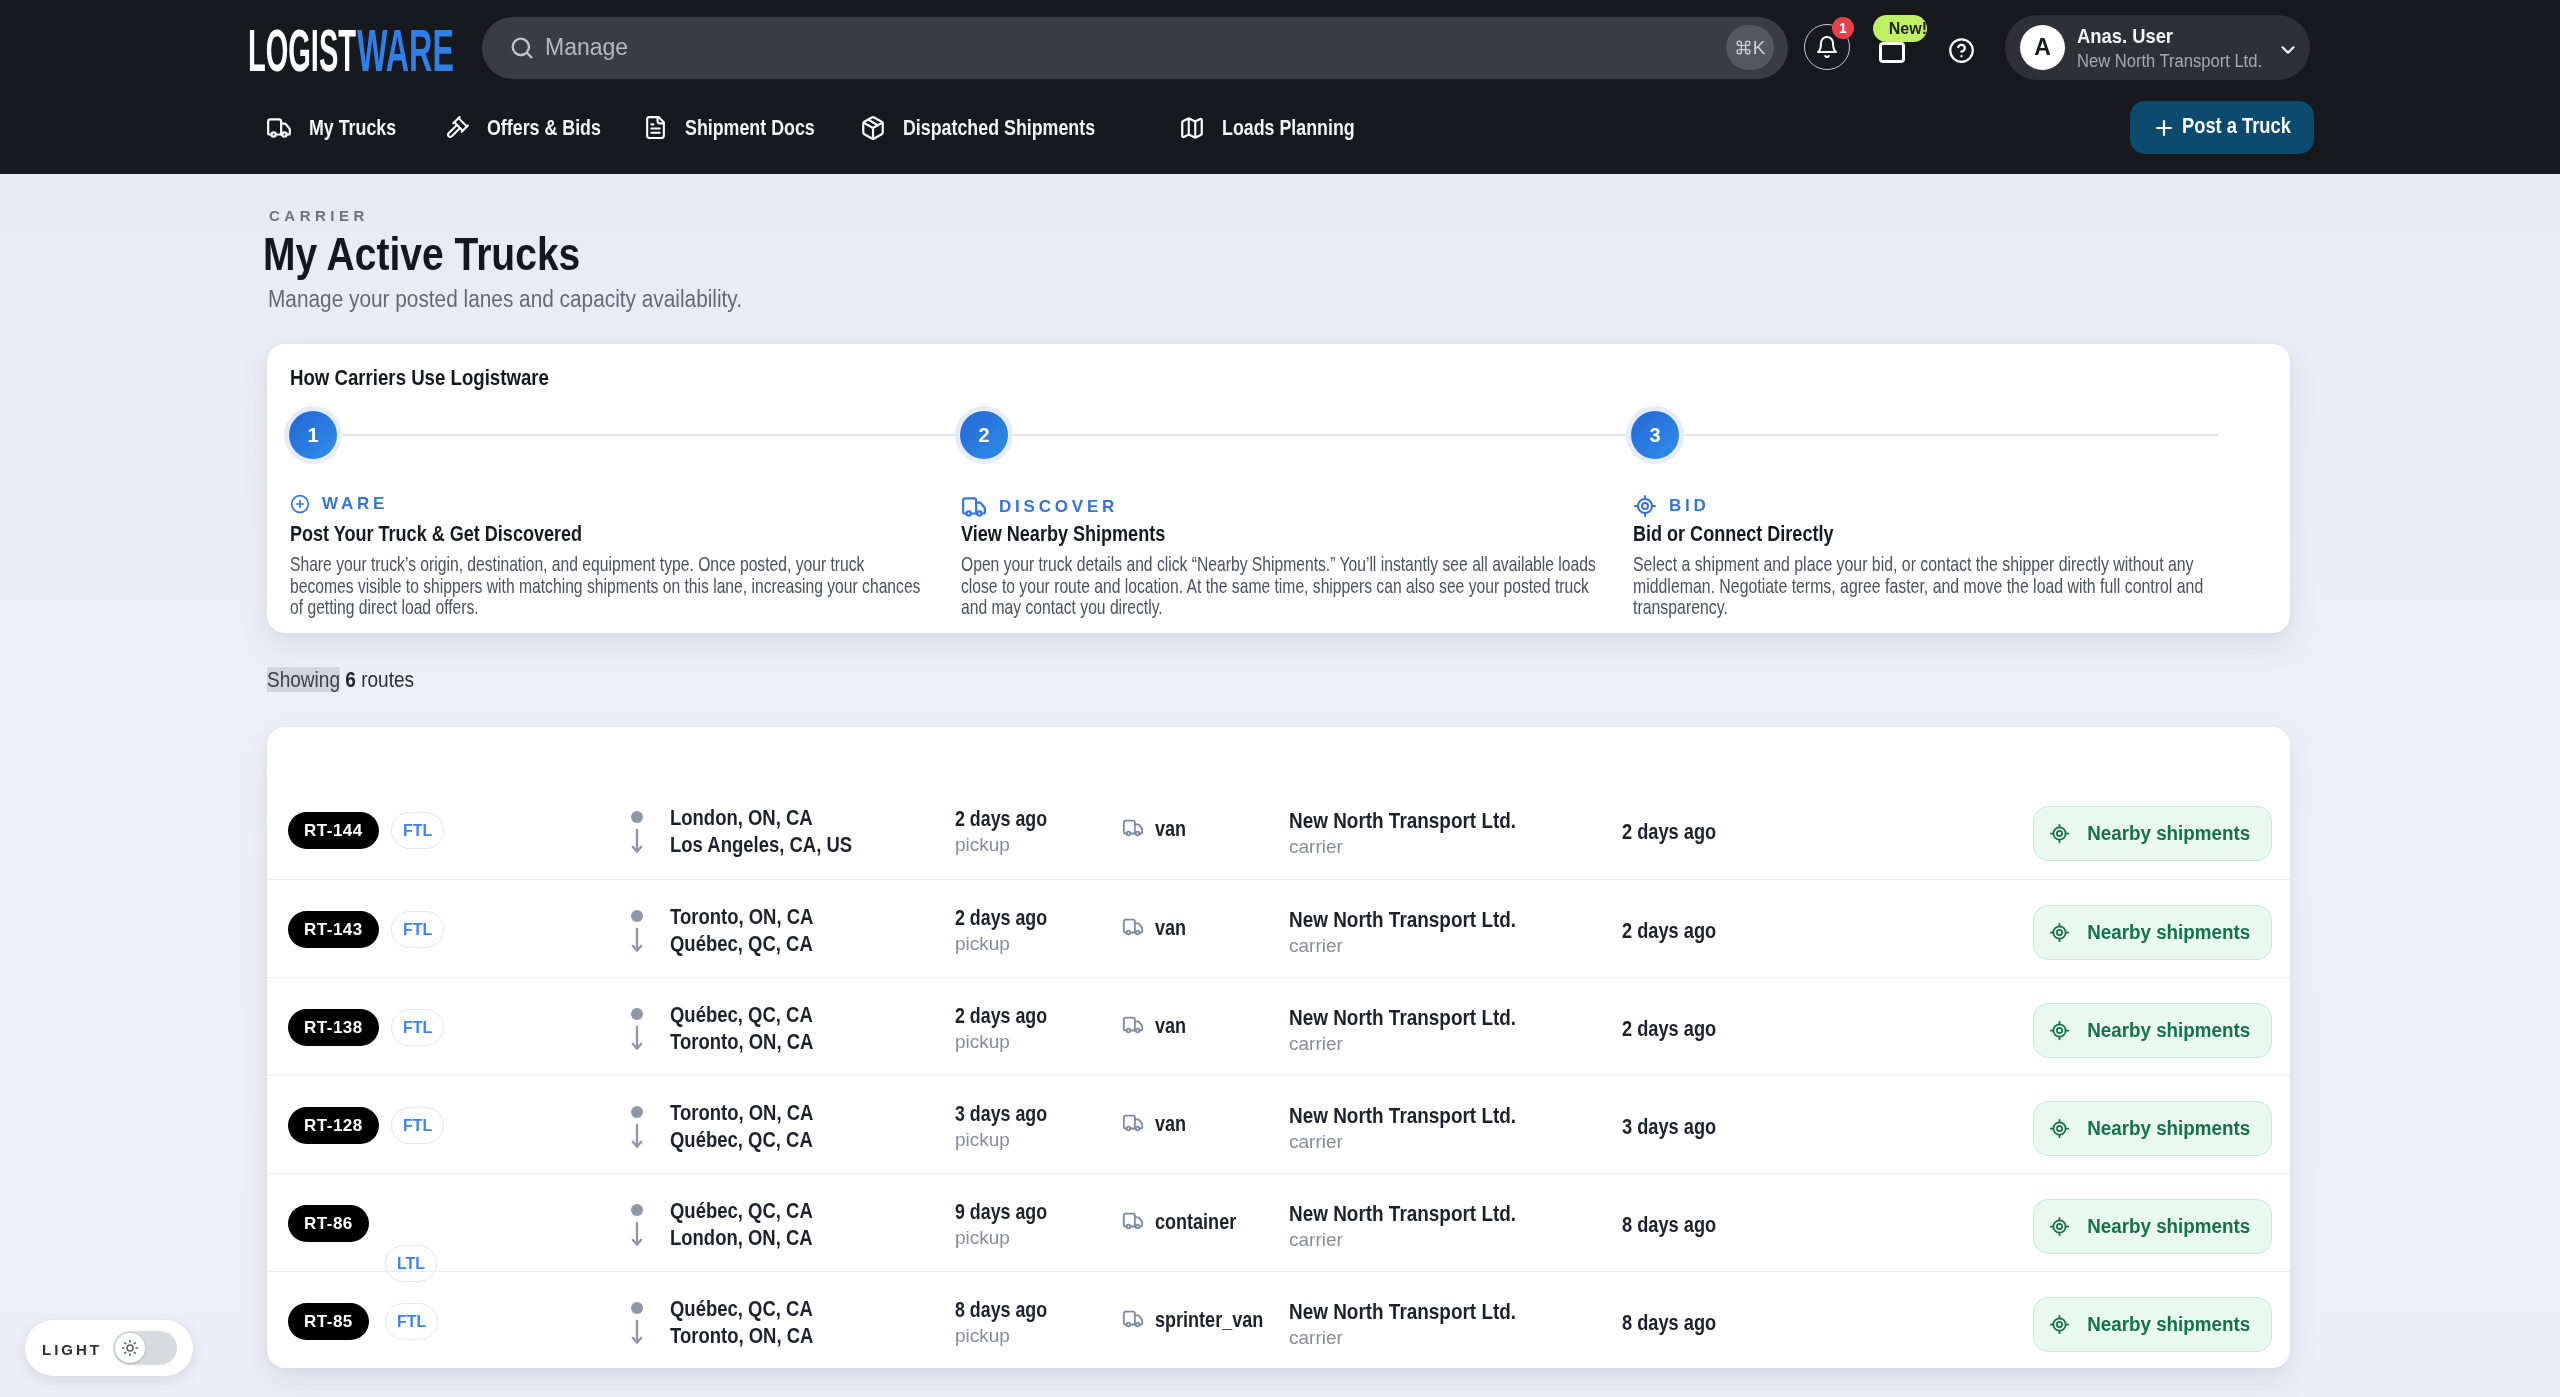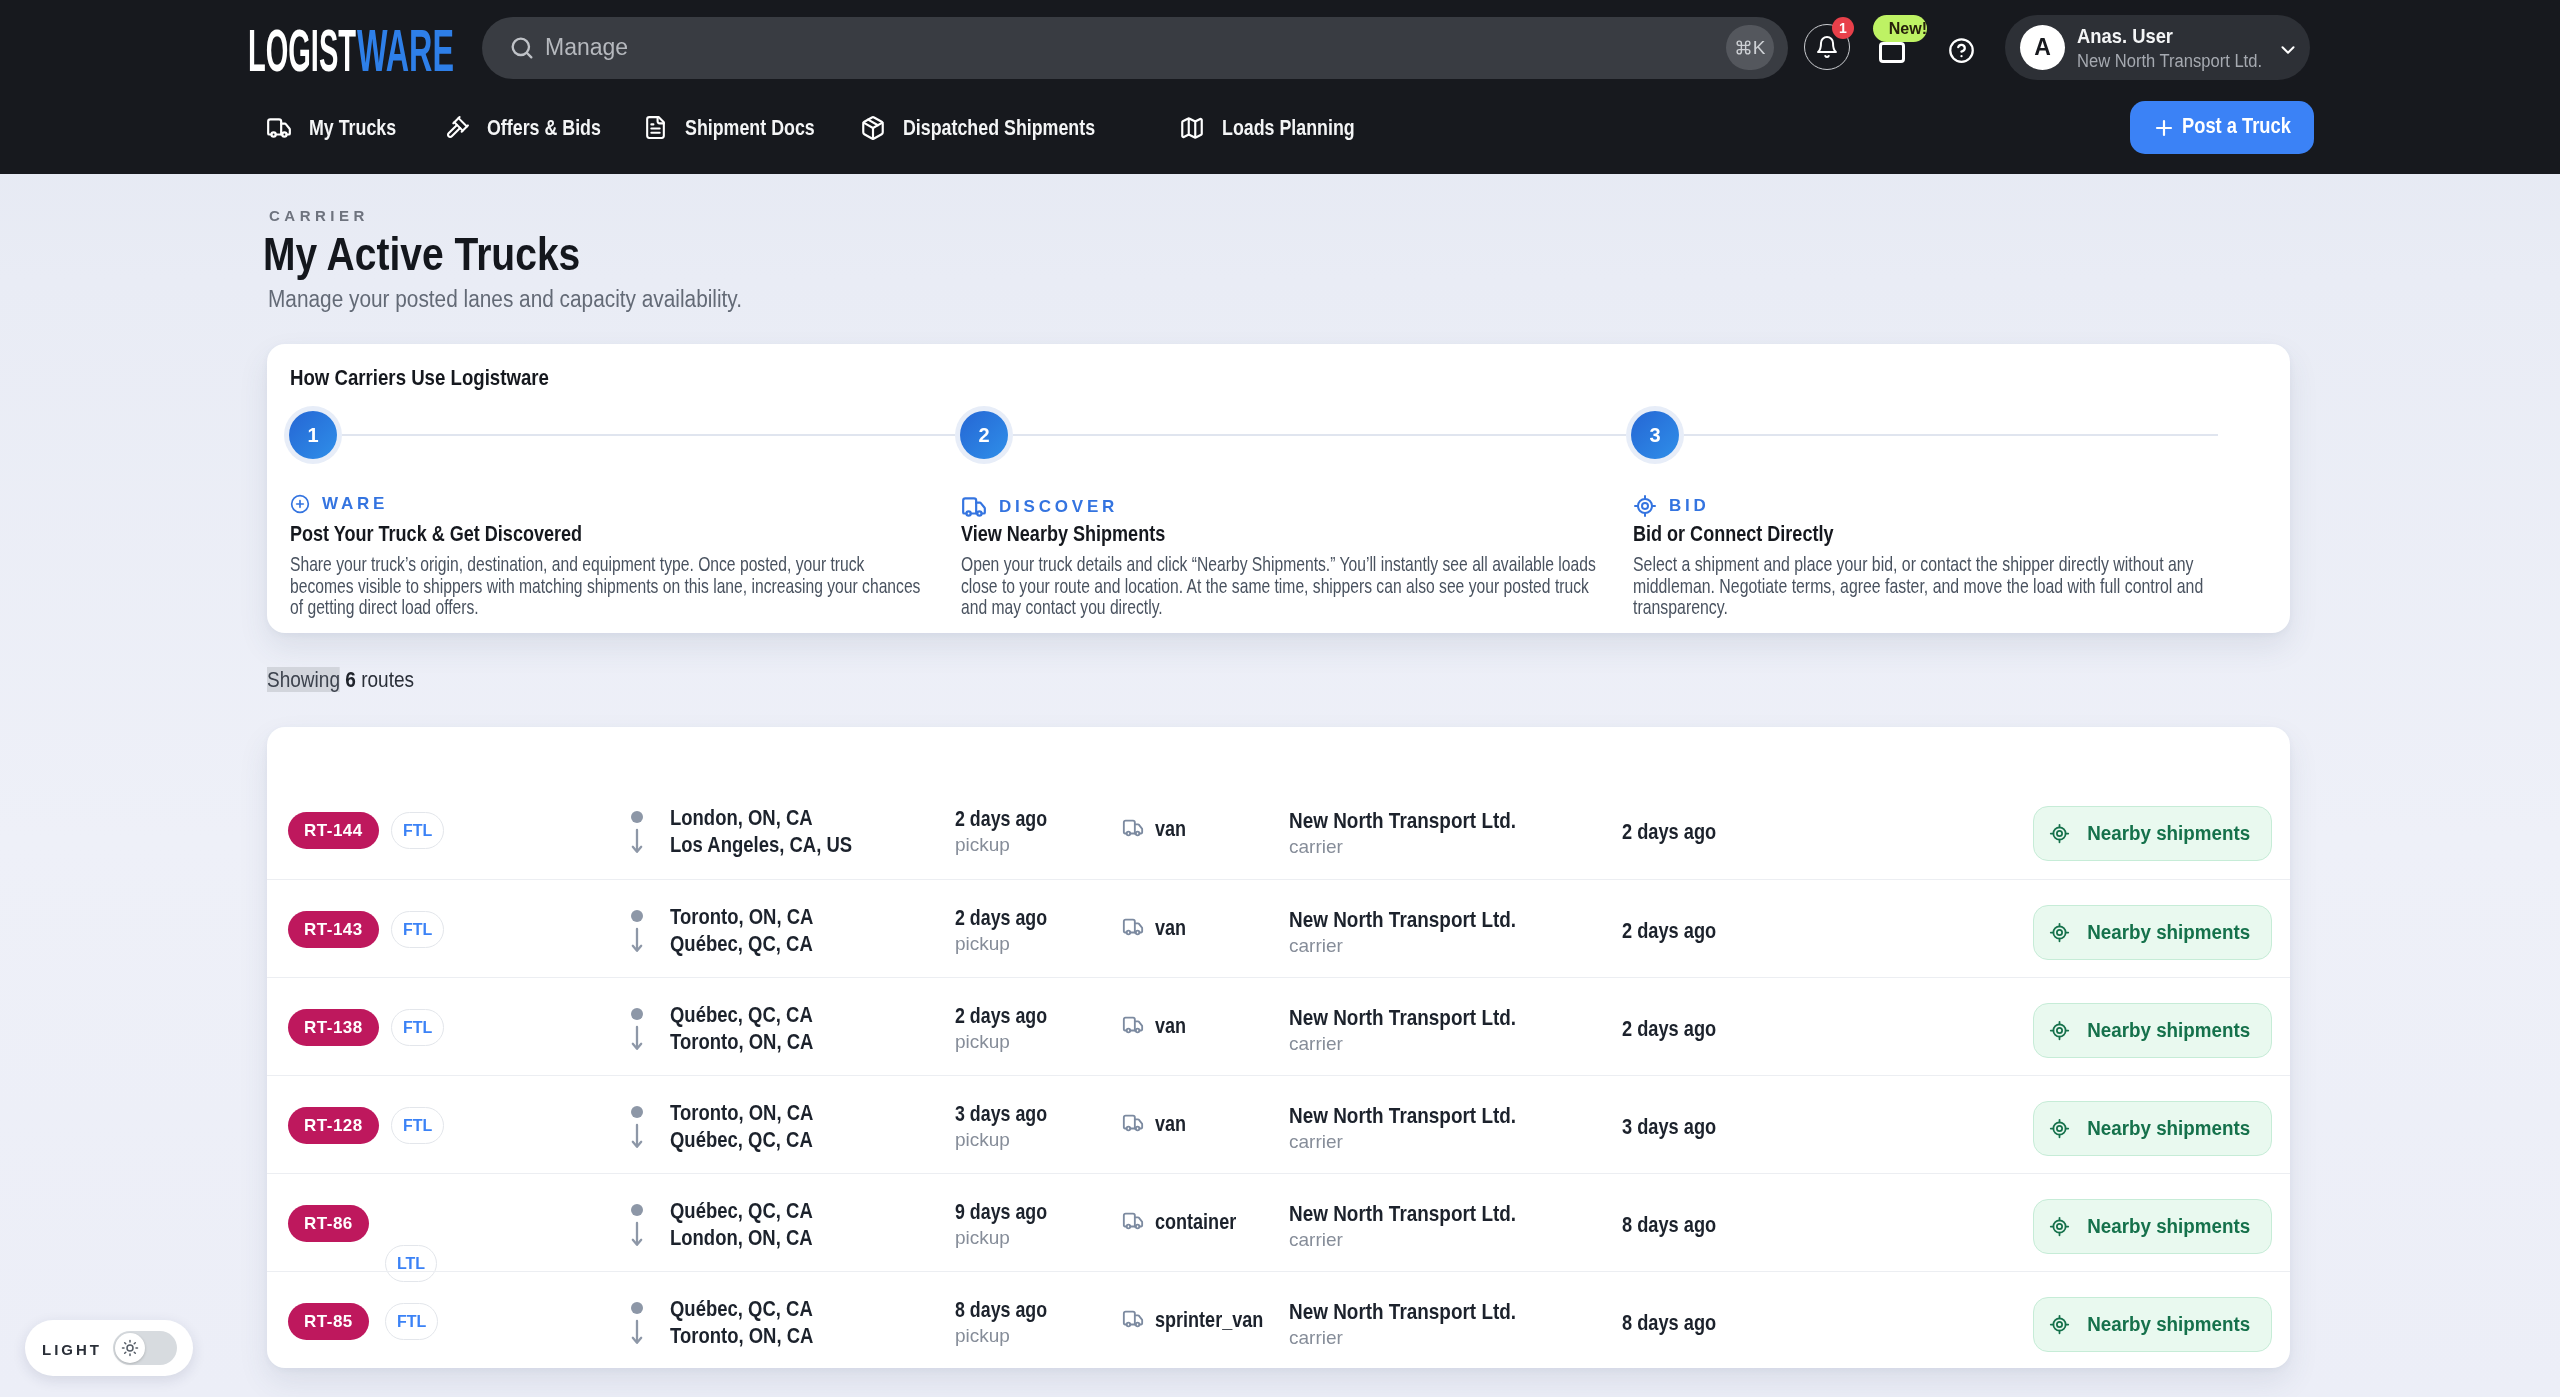--- a/index.html
+++ b/index.html
@@ -23,21 +23,21 @@
 .userchip { position:absolute; left:2005px; top:15px; width:2304px; height:65px; }
 .chipbg { position:absolute; left:0; top:0; width:305px; height:65px; background:#2d3036; border-radius:33px; }
 .avatar { position:absolute; left:15px; top:10px; width:45px; height:45px; background:#fff; border-radius:50%; color:#17191e; font-size:23px; font-weight:bold; text-align:center; line-height:45px; }
 .uname { position:absolute; left:72px; top:9px; font-size:21px; font-weight:bold; color:#f4f5f6; transform:scaleX(.875); transform-origin:0 0; white-space:nowrap; }
 .ucompany { position:absolute; left:72px; top:36px; font-size:18px; color:#a6aab1; transform:scaleX(.92); transform-origin:0 0; white-space:nowrap; }
 .chev { position:absolute; left:272px; top:24px; }
 
 .nav { position:absolute; left:0; top:100px; height:55px; }
 .navitem { position:absolute; top:0; height:55px; display:flex; align-items:center; gap:17px; color:#f4f5f6; font-size:22px; font-weight:bold; white-space:nowrap; }
 .navitem span { display:inline-block; transform:scaleX(.81); transform-origin:0 50%; }
-.postbtn { position:absolute; left:2130px; top:101px; width:184px; height:53px; background:#3b82f6; border-radius:15px; color:#fff; font-size:21.5px; font-weight:bold;padding-left:12px; }
+.postbtn { position:absolute; left:2130px; top:101px; width:184px; height:53px; background:#0c4a6e; border-radius:15px; color:#fff; font-size:21.5px; font-weight:bold;padding-left:12px; }
 .postbtn svg { position:absolute; left:22px; top:15px; }
 .postbtn span { position:absolute; left:52px; top:13px; display:inline-block; transform:scaleX(.852); transform-origin:0 0; white-space:nowrap; }
 
 
 .crumb { position:absolute; left:269px; top:207px; font-size:15px; letter-spacing:4.5px; color:#6e737e; font-weight:bold; }
 h1.pagetitle { position:absolute; left:263px; top:227px; font-size:46px; font-weight:bold; color:#14171d; transform:scaleX(.848); transform-origin:0 0; white-space:nowrap; }
 .pagesub { position:absolute; left:268px; top:286px; font-size:23px; color:#636a76; transform:scaleX(.905); transform-origin:0 0; white-space:nowrap; }
 
 
 .card { background:#fff; border-radius:18px; box-shadow:0 14px 30px rgba(60,75,110,.10), 0 2px 6px rgba(60,75,110,.05); }
@@ -55,21 +55,21 @@
 .showing { position:absolute; left:267px; top:667px; font-size:22px; color:#2a2f38; transform:scaleX(.865); transform-origin:0 0; white-space:nowrap; }
 .showing .hl { background:#d2d5dc; color:#3c424d; }
 .showing b { color:#20242c; }
 
 
 .tbl { position:absolute; left:267px; top:727px; width:2023px; height:641px; }
 .thead { position:absolute; left:0; top:0; width:100%; height:54px; border-bottom:1.5px solid #e7eaef; }
 .th { position:absolute; top:16px; font-size:20px; font-weight:bold; color:#2e3644; transform:scaleX(.85); transform-origin:0 0; white-space:nowrap; }
 .trow { position:absolute; left:0; width:100%; height:97.5px; }
 .trow + .trow { border-top:1.5px solid #eceef2; }
-.refpill { position:absolute; left:21px; top:31px; height:37px; border-radius:19px; background:#be185d; color:#fff; font-size:17px; font-weight:bold; letter-spacing:0.5px; display:flex; align-items:center; padding:16px 16px; }
+.refpill { position:absolute; left:21px; top:31px; height:37px; border-radius:19px; background:#000000; color:#fff; font-size:17px; font-weight:bold; letter-spacing:0.5px; display:flex; align-items:center; padding:16px 16px; }
 .typepill { position:absolute; top:31px; height:37px; border-radius:19px; background:#fff; border:1.5px solid #e3e6eb; color:#3b82f6; font-size:16px; font-weight:bold; display:flex; align-items:center; padding:14px 11px; }
 .lanedot { position:absolute; left:364px; width:12px; height:12px; top:30px; background:#8d97a7; border-radius:50%; }
 .lanearr { position:absolute; left:363px; top:46px; }
 .laneorig { position:absolute; left:403px; top:24px; font-size:22px; font-weight:bold; color:#1c222c; transform:scaleX(.84); transform-origin:0 0; white-space:nowrap; }
 .lanedest { position:absolute; left:403px; top:51px; font-size:22px; font-weight:bold; color:#1c222c; transform:scaleX(.84); transform-origin:0 0; white-space:nowrap; }
 .pick1 { position:absolute; left:688px; top:25px; font-size:22px; font-weight:bold; color:#1c222c; transform:scaleX(.81); transform-origin:0 0; white-space:nowrap; }
 .pick2 { position:absolute; left:688px; top:53px; font-size:19px; color:#868d99; }
 .equip { position:absolute; left:855px; top:36px; color:#7c8aa0; }
 .equiptxt { position:absolute; left:888px; top:35px; font-size:22px; font-weight:bold; color:#1c222c; transform:scaleX(.82); transform-origin:0 0; white-space:nowrap; }
 .carr1 { position:absolute; left:1022px; top:27px; font-size:22.5px; font-weight:bold; color:#1c222c; transform:scaleX(.841); transform-origin:0 0; white-space:nowrap; }

